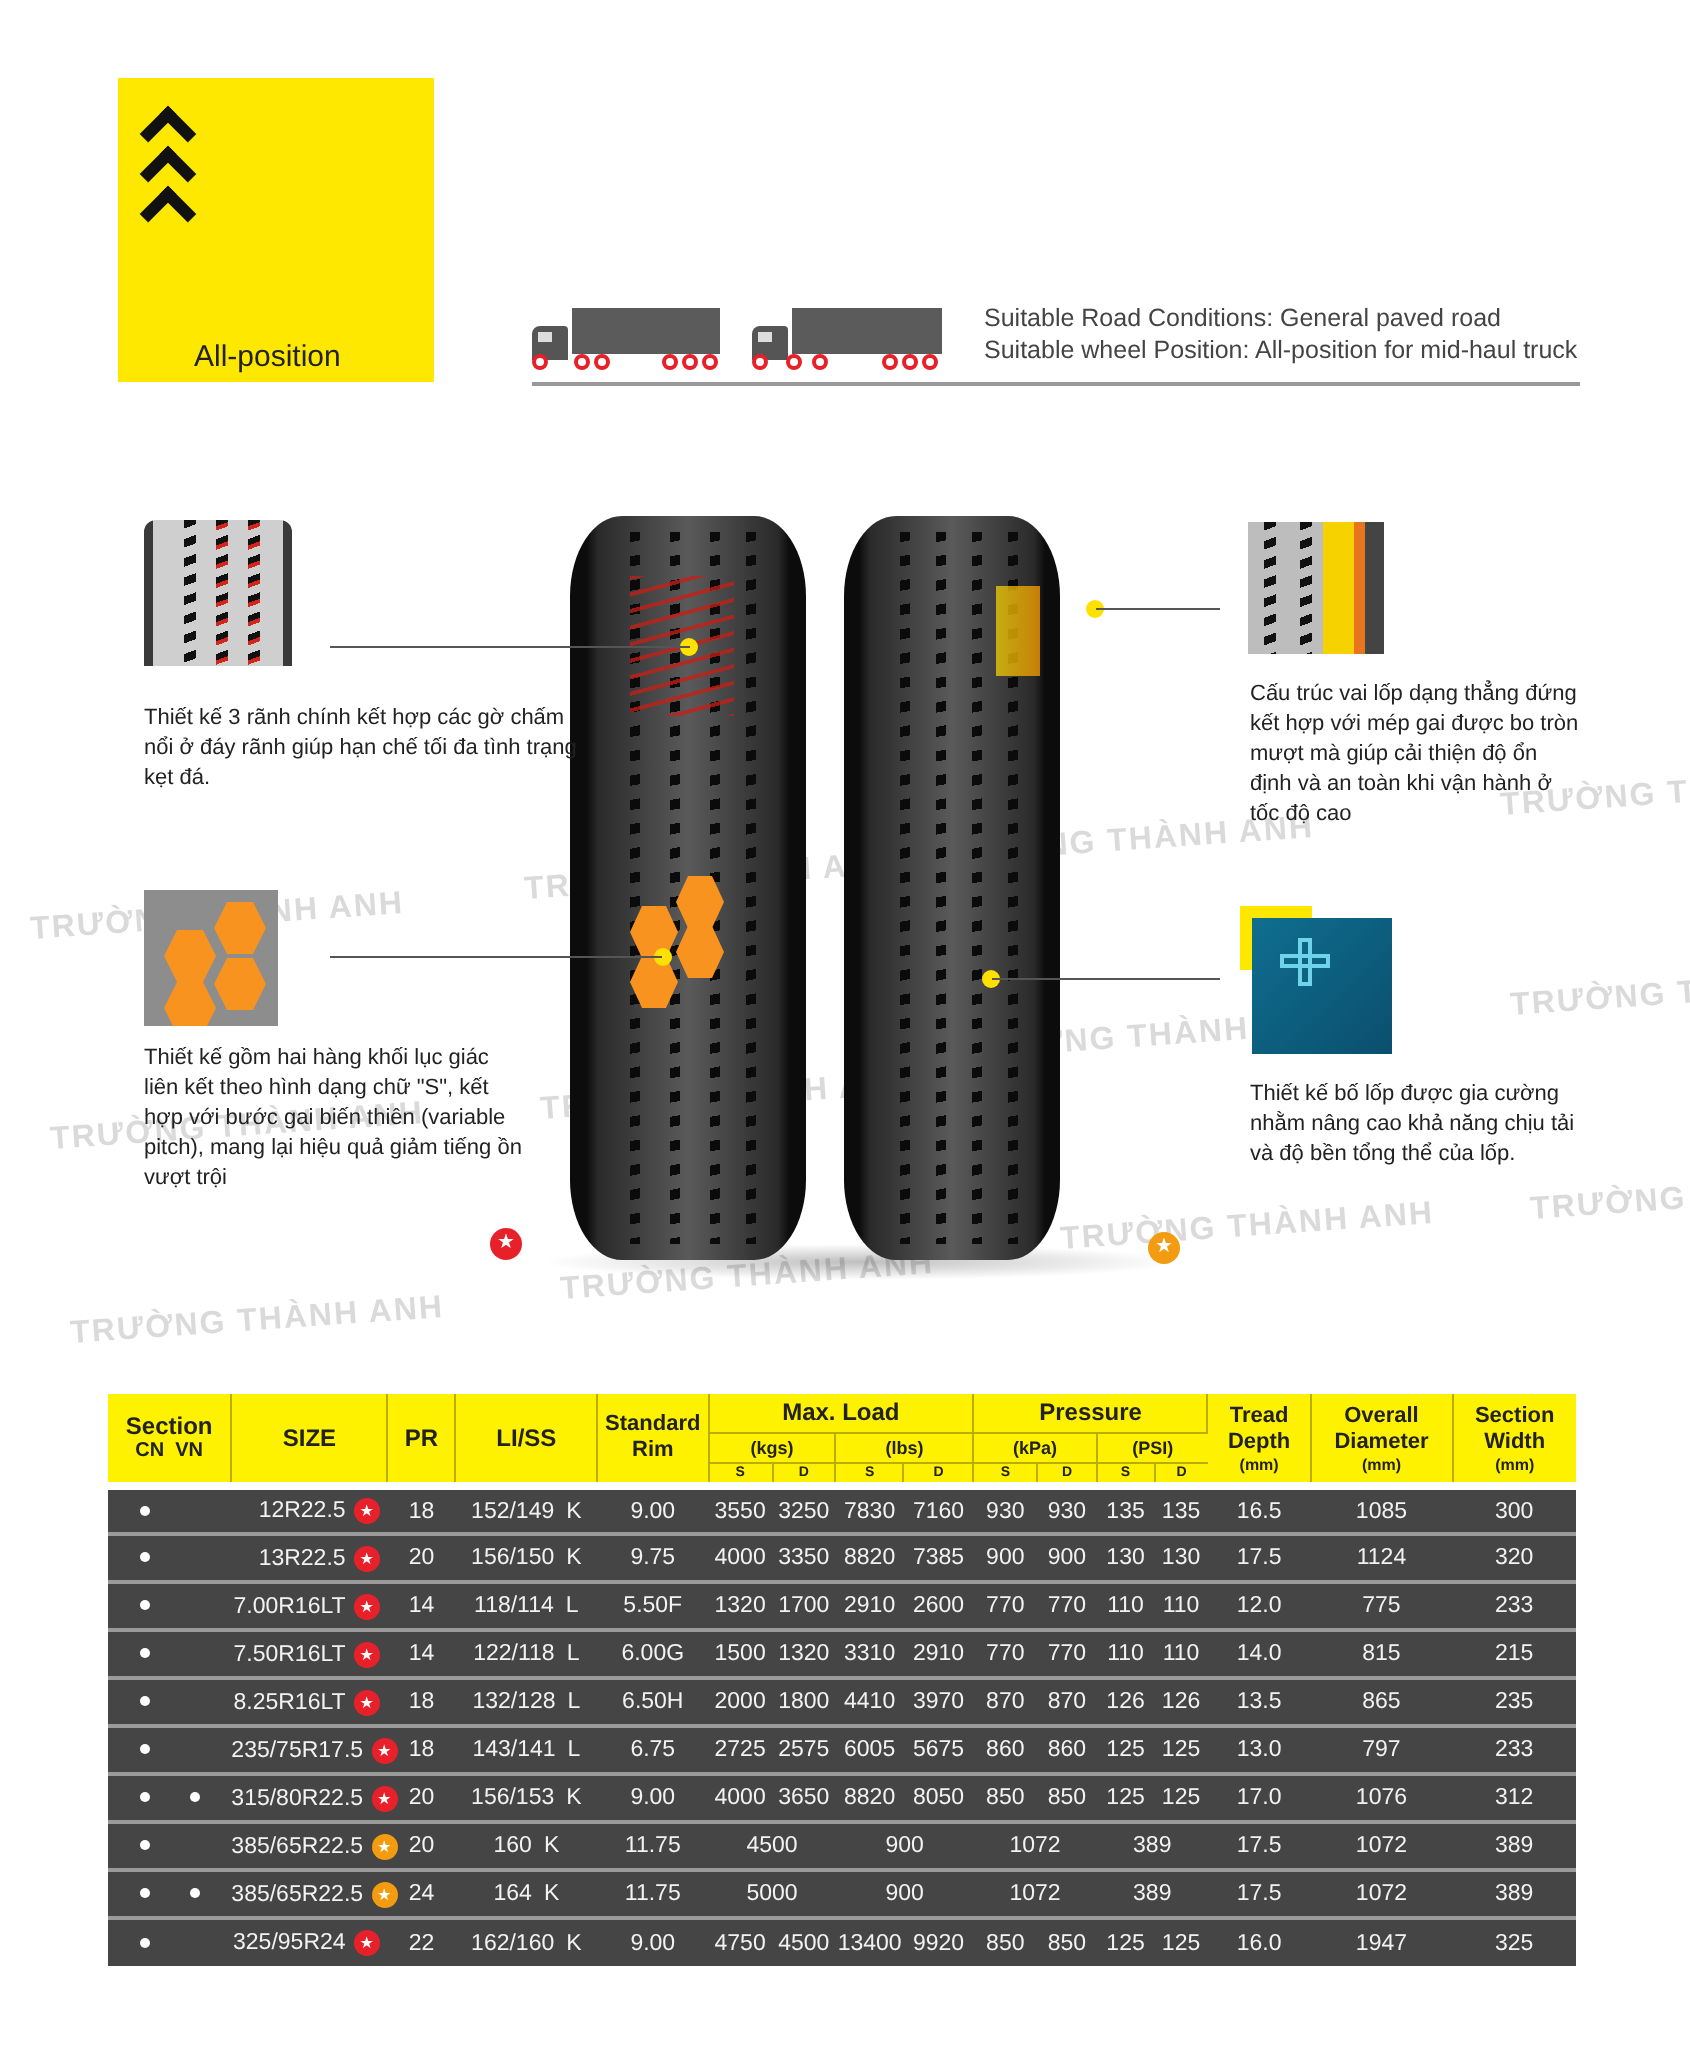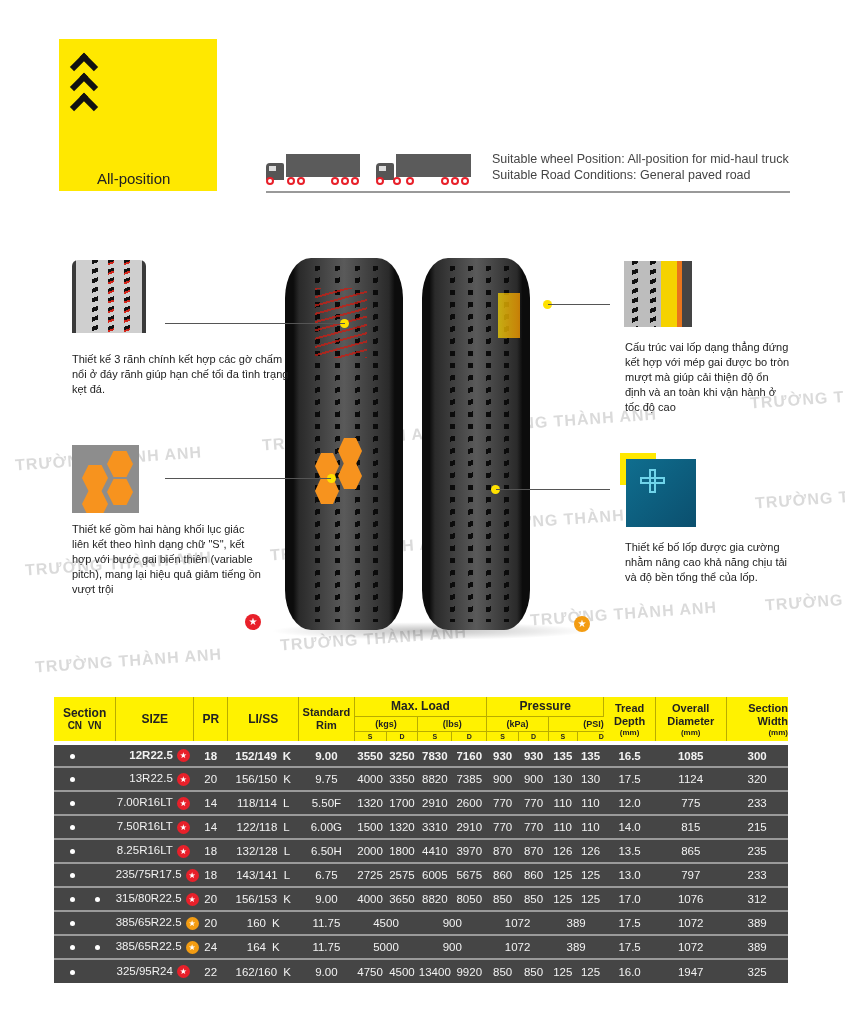--- a/index.html
+++ b/index.html
@@ -57,27 +57,27 @@
   .badge-star { position: absolute; width: 16px; height: 16px; border-radius: 50%; color: #fff; font-size: 10px;
     line-height: 16px; text-align: center; font-weight: 700; }
 
   
   .wm { position: absolute; font-weight: 700; font-size: 16px; color: rgba(150,150,150,.35); letter-spacing: 1px;
     transform: rotate(-4deg); white-space: nowrap; }
 
   
   .spec { position: absolute; left: 54px; top: 697px; width: 734px; border-collapse: collapse; table-layout: fixed; }
   .spec th { background: #fff200; color: #222; font-weight: 700; border-right: 1px solid #b9ad00; border-bottom: 1px solid #b9ad00; text-align: center; vertical-align: middle; }
-  .spec th:last-child { border-right: none; text-align: right; }
+  .spec th:last-child { border-right: none; }
   .h-main { font-size: 12px; line-height: 13px; }
   .h-unit { font-size: 9px; font-weight: 700; }
   .h-sd { font-size: 7px; height: 12px; }
   .spec td { background: #454545; color: #f2f2f2; font-size: 11.5px; height: 24px; text-align: center; white-space: nowrap;
     border-top: 2px solid #9a9a9a; padding: 0; }
-  .spec tbody tr:first-child td { border-top: 4px solid #fff; font-weight: bold; }
+  .spec tbody tr:first-child td { border-top: 4px solid #fff; }
   .bullet { display: inline-block; width: 5px; height: 5px; background: #fff; border-radius: 50%; vertical-align: middle; }
   .size-cell { text-align: right !important; padding-right: 4px !important; }
   .star { display: inline-block; width: 13px; height: 13px; border-radius: 50%; color: #fff; font-size: 8px; line-height: 13px;
     text-align: center; vertical-align: middle; margin-left: 4px; }
   .li { display: flex; justify-content: center; gap: 6px; }
 </style>
 </head>
 <body>
 
 <div class="logo">
@@ -103,22 +103,22 @@
   <div class="cab"></div>
   <div class="trailer" style="left:20px; width:75px;"></div>
   <div class="wheel" style="left:0px;"></div>
   <div class="wheel" style="left:17px;"></div>
   <div class="wheel" style="left:30px;"></div>
   <div class="wheel" style="left:65px;"></div>
     <div class="wheel" style="left:75px;"></div>
     <div class="wheel" style="left:85px;"></div>
 </div>
 <div class="road-text">
+  <div>Suitable Road Conditions: General paved road</div>
   <div>Suitable wheel Position: All-position for mid-haul truck</div>
-  <div>Suitable Road Conditions: General paved road</div>
 </div>
 <div class="top-rule"></div>
 
 <div class="wm" style="left:262px; top:430px;">TRƯỜNG THÀNH ANH</div>
 <div class="wm" style="left:15px; top:450px;">TRƯỜNG THÀNH ANH</div>
 <div class="wm" style="left:470px; top:412px;">TRƯỜNG THÀNH ANH</div>
 <div class="wm" style="left:750px; top:388px;">TRƯỜNG THÀNH ANH</div>
 <div class="wm" style="left:480px; top:510px;">TRƯỜNG THÀNH ANH</div>
 <div class="wm" style="left:755px; top:488px;">TRƯỜNG THÀNH ANH</div>
 <div class="wm" style="left:25px; top:555px;">TRƯỜNG THÀNH ANH</div>

